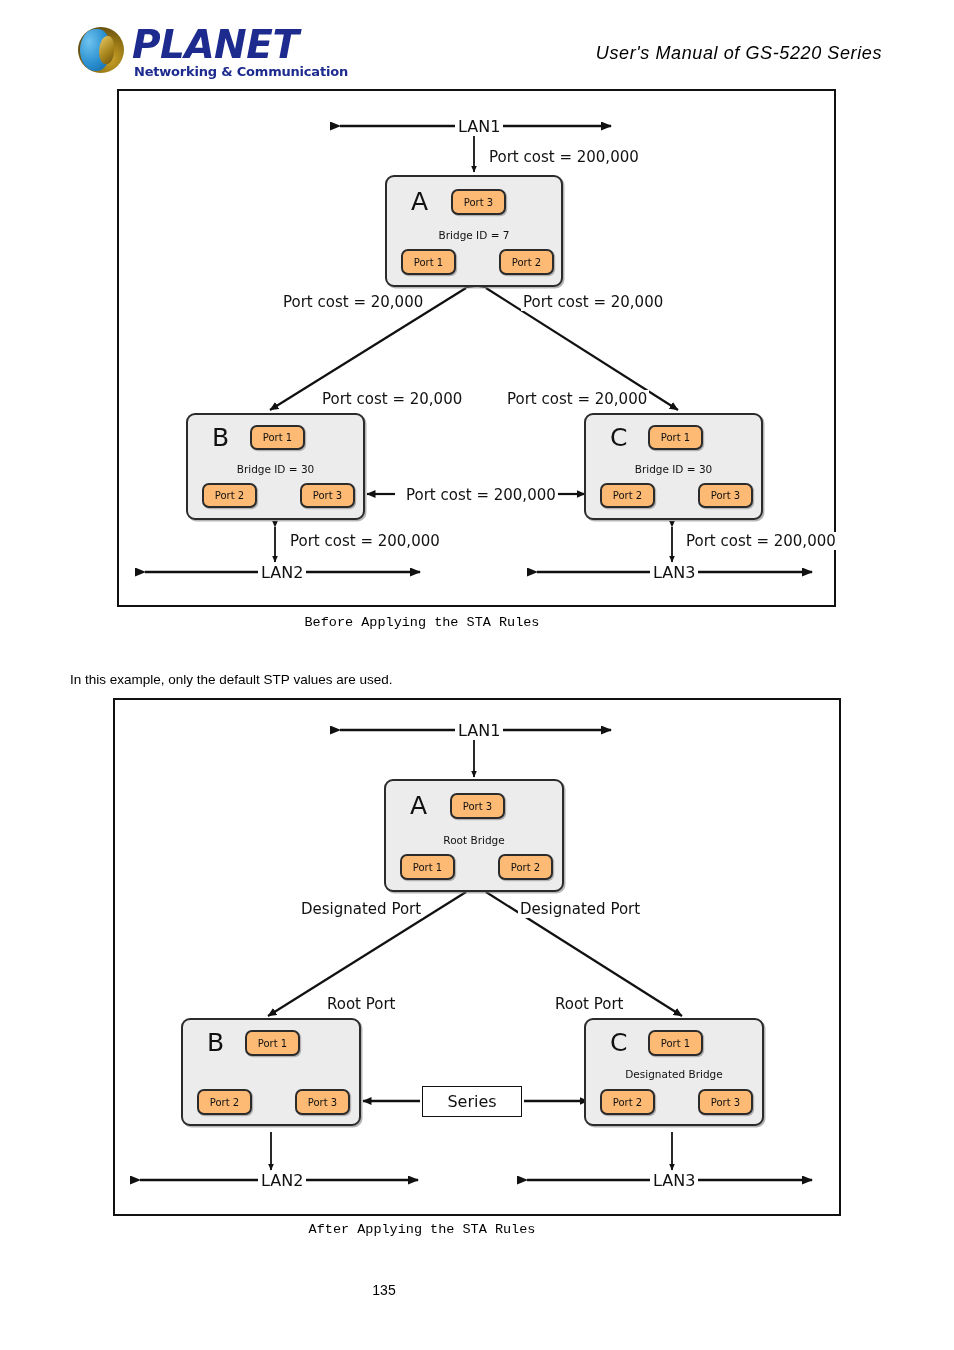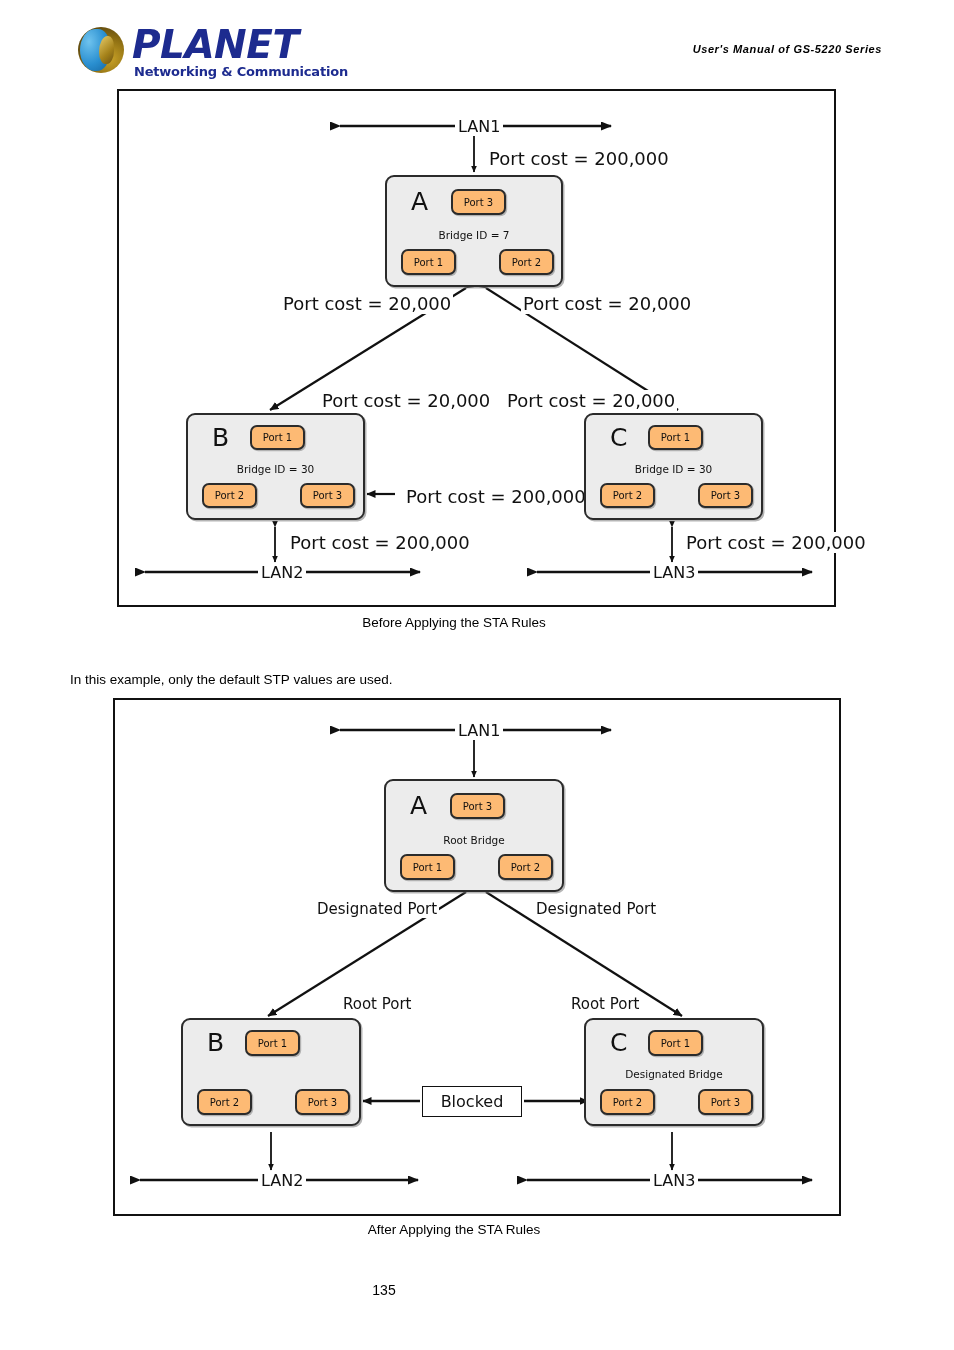--- a/index.html
+++ b/index.html
@@ -70,44 +70,43 @@
     font-size: 13px;
     font-weight: bold;
     color: #1d2b8f;
     letter-spacing: -0.2px;
     white-space: nowrap;
   }
   .manual-title {
     position: absolute;
     right: 72px; top: 43px;
     font-family: "Liberation Sans", sans-serif;
-    font-size: 11px;
-    font-weight: bold;
+    font-size: 18px;
+    font-weight: normal;
     font-style: italic;
     letter-spacing: 0.6px;
     white-space: nowrap;
   }
 
   
   .figure-frame {
     position: absolute;
     border: 2px solid #111111;
     background: #ffffff;
     box-sizing: border-box;
   }
   #figure1-frame { left: 117px; top: 89px;  width: 719px; height: 518px; }
   #figure2-frame { left: 113px; top: 698px; width: 728px; height: 518px; }
 
   .figure-caption {
     position: absolute;
     width: 844px;
     text-align: center;
     font-size: 13.5px;
-    font-family: Liberation Sans, sans-serif;
-    padding-left: 32px;
+    font-family: Liberation Mono, monospace;
   }
   #caption1 { left: 0; top: 615px; }
   #caption2 { left: 0; top: 1222px; }
 
   .body-note {
     position: absolute;
     left: 70px; top: 672px;
     font-size: 13.5px;
     font-family: "Liberation Sans", sans-serif;
     white-space: nowrap;
@@ -182,22 +181,22 @@
   }
 
   
   .dlabel {
     position: absolute;
     font-family: "DejaVu Sans", sans-serif;
     color: #111111;
     white-space: nowrap;
   }
   .lan-label   { font-size: 16px; background: #ffffff; padding: 0 3px; text-align: right; }
-  .cost-label  { font-size: 18px; background: #ffffff; padding: 0 2px; }
-  .role-label  { font-size: 15px; background: #ffffff; padding: 0 2px; margin-left: 16px; }
+  .cost-label  { font-size: 15px; background: #ffffff; padding: 0 2px; }
+  .role-label  { font-size: 15px; background: #ffffff; padding: 0 2px; }
 </style>
 </head>
 <body>
 
 <div class="page-header">
   <div class="logo-wrap">
     <div class="logo-globe"></div>
     <div class="logo-planet">PLANET</div>
     <div class="logo-tag">Networking &amp; Communication</div>
   </div>
@@ -333,17 +332,17 @@
 </div>
 
 <div class="bridge-box" style="left:584px; top:1018px; width:180px; height:108px;">
   <div class="bridge-letter" style="left:24px; top:10px;">C</div>
   <div class="port-box" style="left:62px; top:10px; width:55px; height:26px;">Port 1</div>
   <div class="bridge-sub" style="left:0; top:48px;">Designated Bridge</div>
   <div class="port-box" style="left:14px; top:69px; width:55px; height:26px;">Port 2</div>
   <div class="port-box" style="left:112px; top:69px; width:55px; height:26px;">Port 3</div>
 </div>
 
-<div class="blocked-box" style="left:422px; top:1086px; width:100px; height:31px;">Blocked</div>
+<div class="blocked-box" style="left:422px; top:1086px; width:100px; height:31px;">Series</div>
 
 <div class="figure-caption" id="caption2">After Applying the STA Rules</div>
 
 <div class="page-number">135</div>
 
 </body></html>

